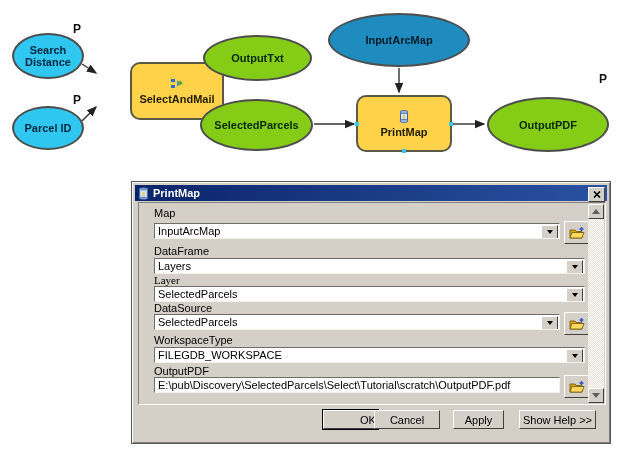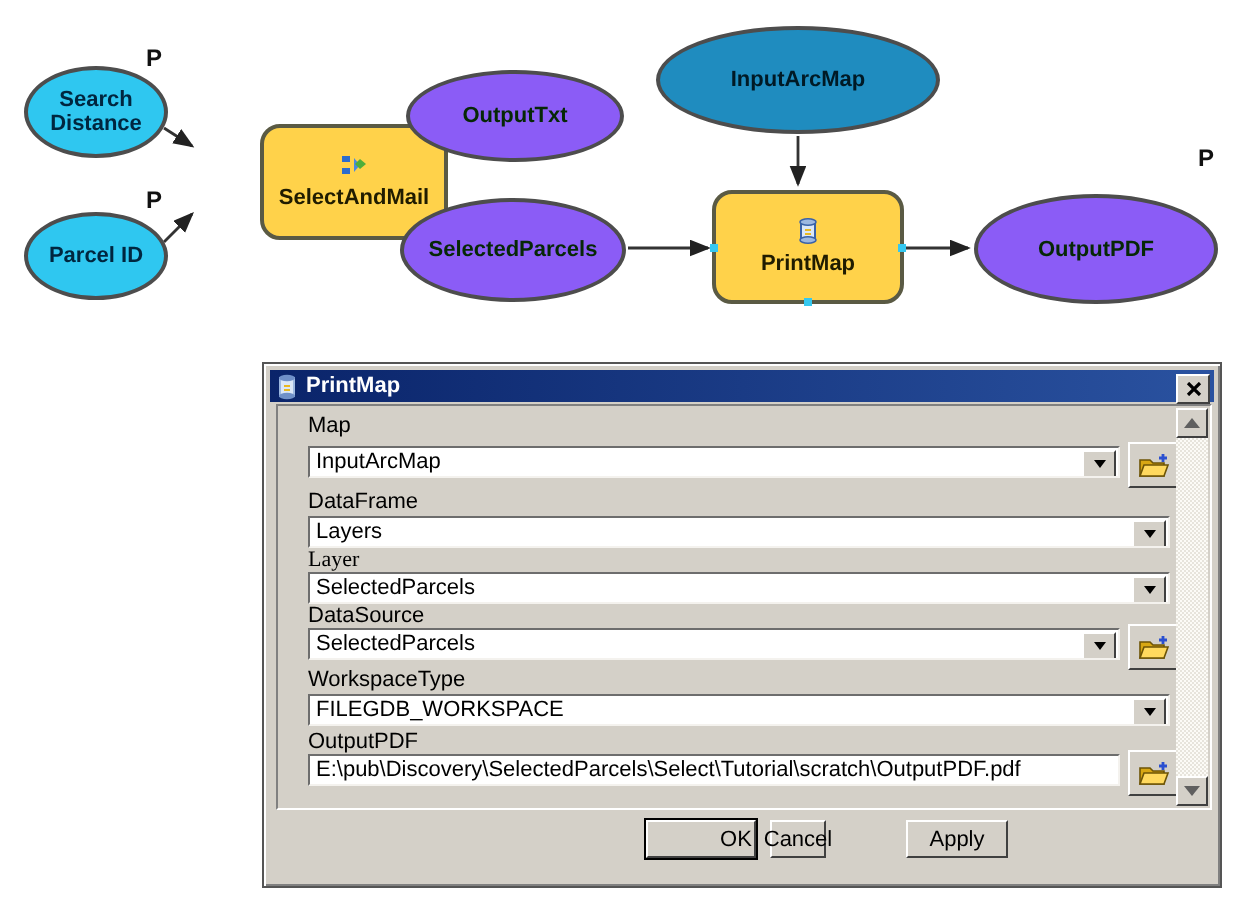--- a/index.html
+++ b/index.html
@@ -6,21 +6,21 @@
   .canvas{position:relative;width:628px;height:456px;background:#ffffff;overflow:hidden;
           font-family:"Liberation Sans",sans-serif;}
 
   
   .arrows{position:absolute;left:0;top:0;width:628px;height:456px;z-index:1;}
   .node{position:absolute;z-index:2;display:flex;align-items:center;justify-content:center;
         text-align:center;font-weight:bold;font-size:11px;line-height:12px;box-sizing:border-box;}
   .ellipse{border-radius:50%;border:2px solid #4d4d4d;}
   .cyan{background:#2fc7f0;color:#00263f;}
   .steel{background:#1f8cbf;color:#001a26;}
-  .green{background:#8b5cf6;color:#062806;}
+  .green{background:#84cc16;color:#062806;}
   .tool{background:#ffd24a;border:2px solid #5a5a44;border-radius:10px;color:#201c00;
         flex-direction:column;gap:1px;}
   .pmark{position:absolute;z-index:3;font-weight:bold;font-size:12px;color:#111;}
   .anchor{position:absolute;width:4px;height:4px;background:#35c8f0;z-index:4;}
 
   
   .dialog{position:absolute;left:131px;top:181px;width:478px;height:261px;z-index:5;
           background:#d4d0c8;border:1px solid #555;
           box-shadow:inset 1px 1px 0 #ffffff, inset -1px -1px 0 #808080;}
   .titlebar{position:absolute;left:3px;top:3px;right:3px;height:16px;
@@ -219,17 +219,18 @@
         <span class="sbtn up">
             <span class="tri-up"></span>
           </span>
         <span class="sbtn down">
             <span class="tri-down"></span>
           </span>
       </div>
     </div>
 
     <div class="btn default" style="left:191px;width:55px;">OK</div>
-    <div class="btn" style="left:253px;width:28px;">Cancel</div>
+    <div class="btn" style="left:242px;width:66px;">Cancel</div>
     <div class="btn" style="left:321px;width:51px;">Apply</div>
+    <div class="btn" style="left:387px;width:77px;">Show Help &gt;&gt;</div>
   </div>
 
 </div>
 
 </body></html>

